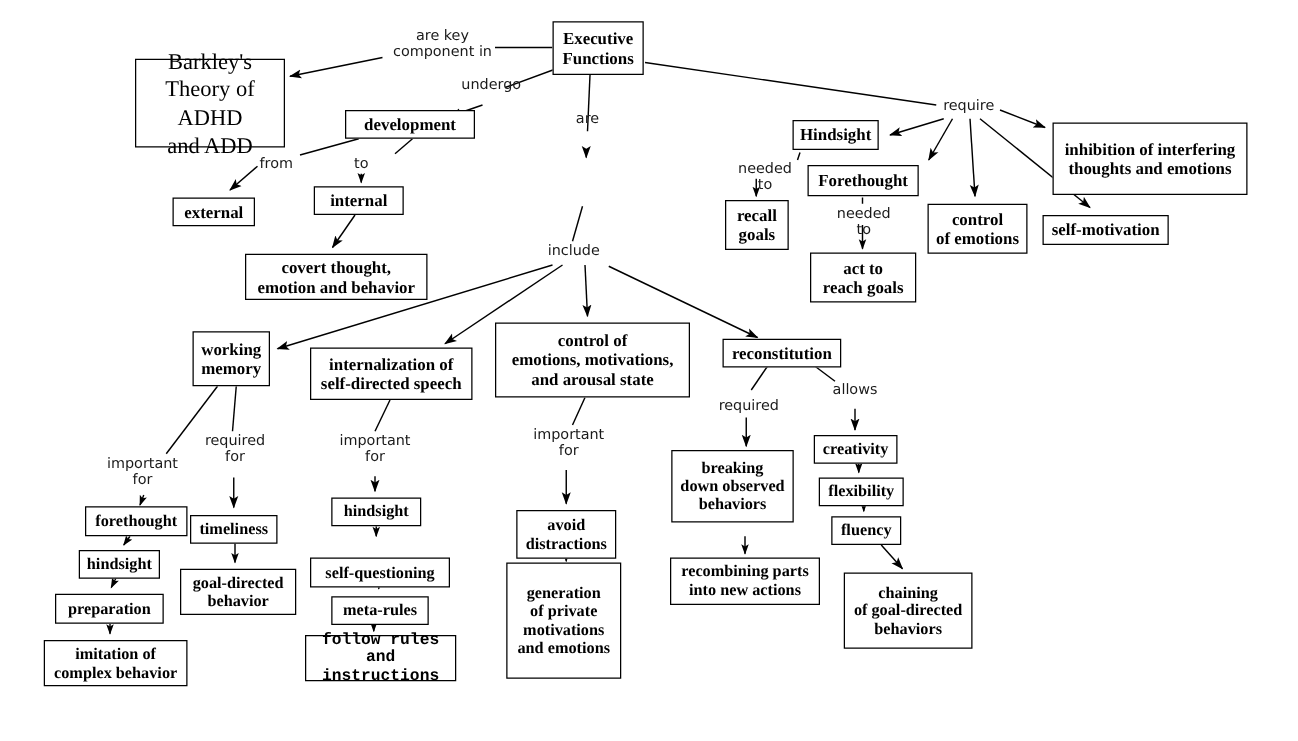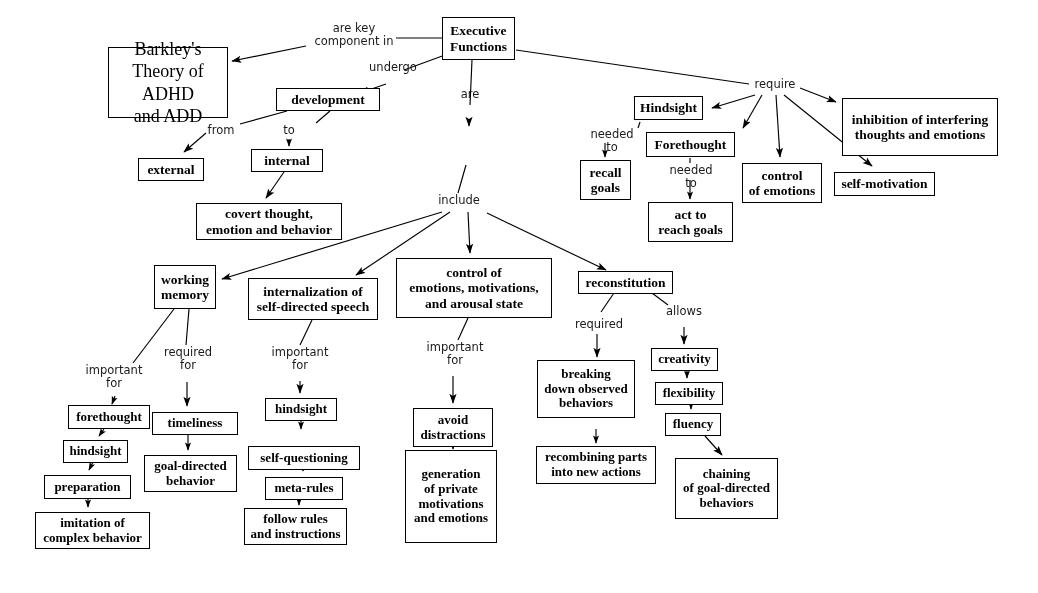--- a/index.html
+++ b/index.html
@@ -192,32 +192,32 @@
 
   <div class="node sm" style="left:68px;top:405px;width:82px;height:24px;">forethought</div>
 
   <div class="node sm" style="left:63px;top:440px;width:65px;height:23px;">hindsight</div>
 
   <div class="node sm" style="left:44px;top:475px;width:87px;height:24px;">preparation</div>
 
   <div class="node sm" style="left:35px;top:512px;width:115px;height:37px;">imitation of
 complex behavior</div>
 
-  <div class="node sm" style="left:152px;top:412px;width:86px;height:23px;">timeliness</div>
+  <div class="node sm" style="left:152px;top:412px;width:70px;height:23px;">timeliness</div>
 
   <div class="node sm" style="left:144px;top:455px;width:93px;height:37px;">goal-directed
 behavior</div>
 
   <div class="node sm" style="left:265px;top:398px;width:72px;height:23px;">hindsight</div>
 
   <div class="node sm" style="left:248px;top:434px;width:112px;height:24px;margin-top:12px;">self-questioning</div>
 
   <div class="node sm" style="left:265px;top:477px;width:78px;height:23px;">meta-rules</div>
 
-  <div class="node sm" style="left:244px;top:508px;width:103px;height:37px;">follow rules
+  <div class="node sm" style="left:244px;top:508px;width:121px;height:37px;font-family:Liberation Mono, monospace;">follow rules
 and instructions</div>
 
   <div class="node sm" style="left:413px;top:408px;width:80px;height:39px;">avoid
 distractions</div>
 
   <div class="node sm" style="left:405px;top:450px;width:92px;height:93px;">generation
 of private
 motivations
 and emotions</div>
 

